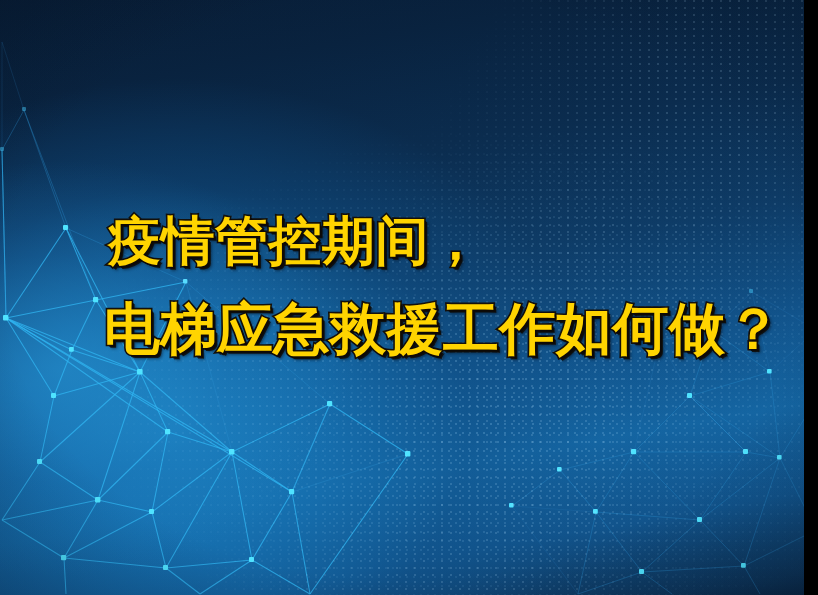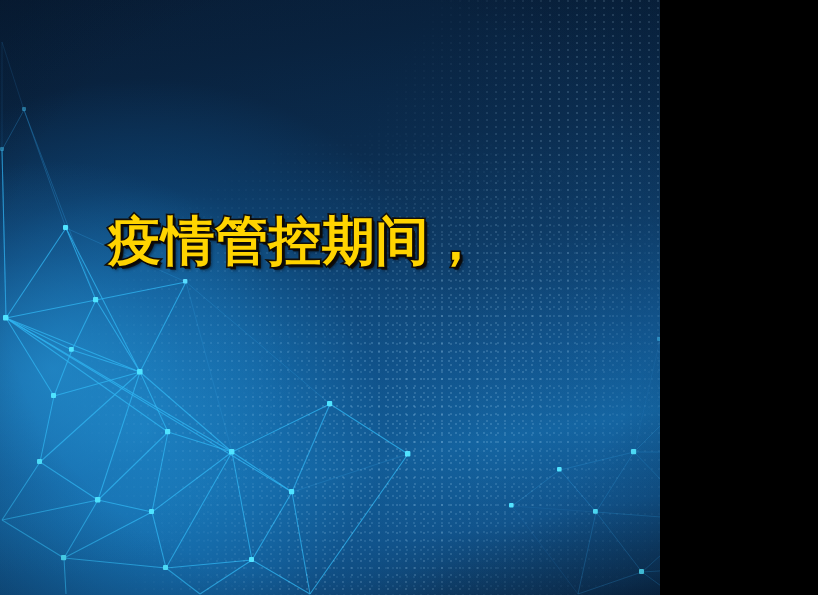--- a/index.html
+++ b/index.html
@@ -7,21 +7,21 @@
     margin: 0;
     padding: 0;
     background: #000;
   }
   body {
     font-family: "DejaVu Sans", "Liberation Sans", sans-serif;
   }
 
   #poster {
     position: relative;
-    width: 660px;
+    width: 804px;
     height: 595px;
     overflow: hidden;
     background: #0a2546;
     user-select: none;
   }
 
   
   .bg-base {
     position: absolute;
     inset: 0;
@@ -315,15 +315,16 @@
       <rect class="net-node faint" x="749" y="289" width="4" height="4" rx="1"></rect>
     </g>
   </svg>
 
   <div class="dot-matrix"></div>
   <div class="dot-matrix-2"></div>
   <div class="bg-vignette"></div>
 
   <div class="headline">
     <span class="headline-line l1">疫情管控期间，</span>
+    <span class="headline-line l2">电梯应急救援工作如何做？</span>
   </div>
 
 </div>
 
 </body></html>

